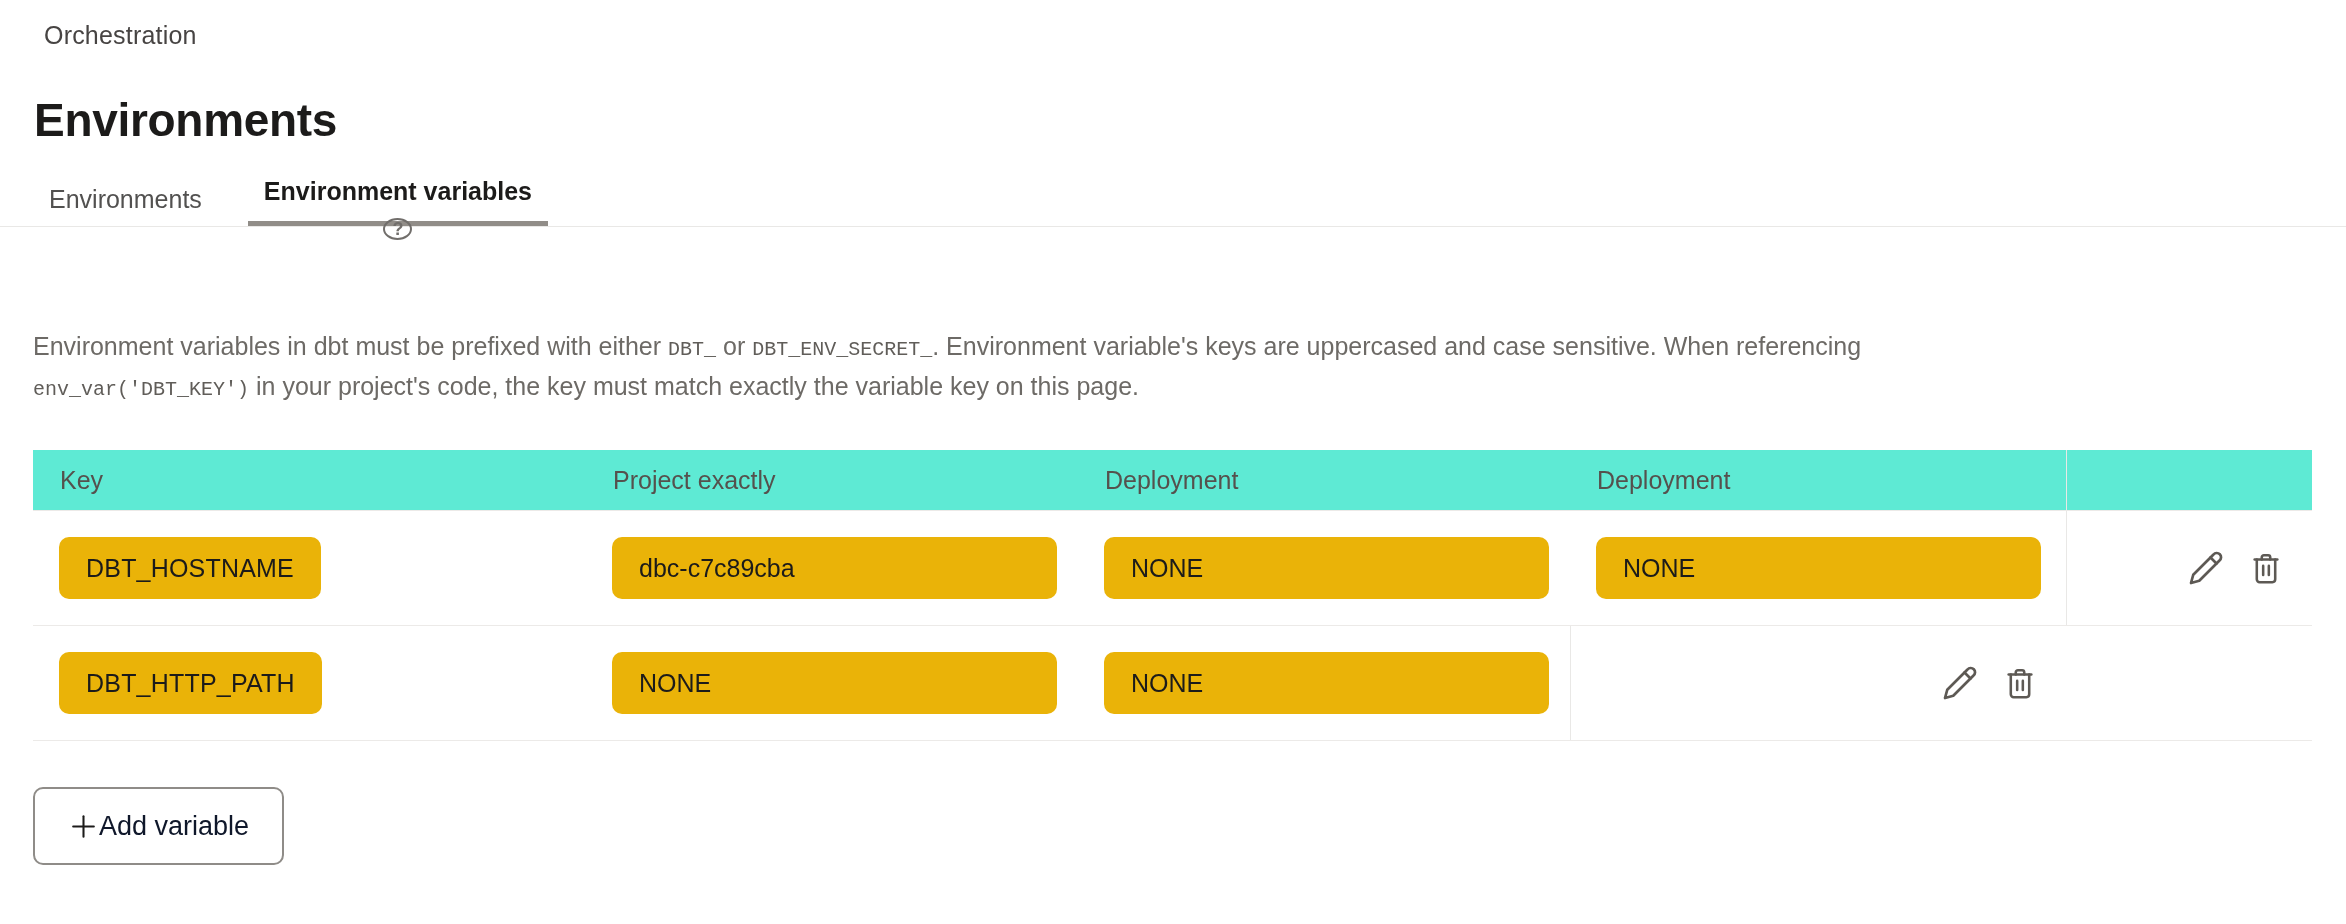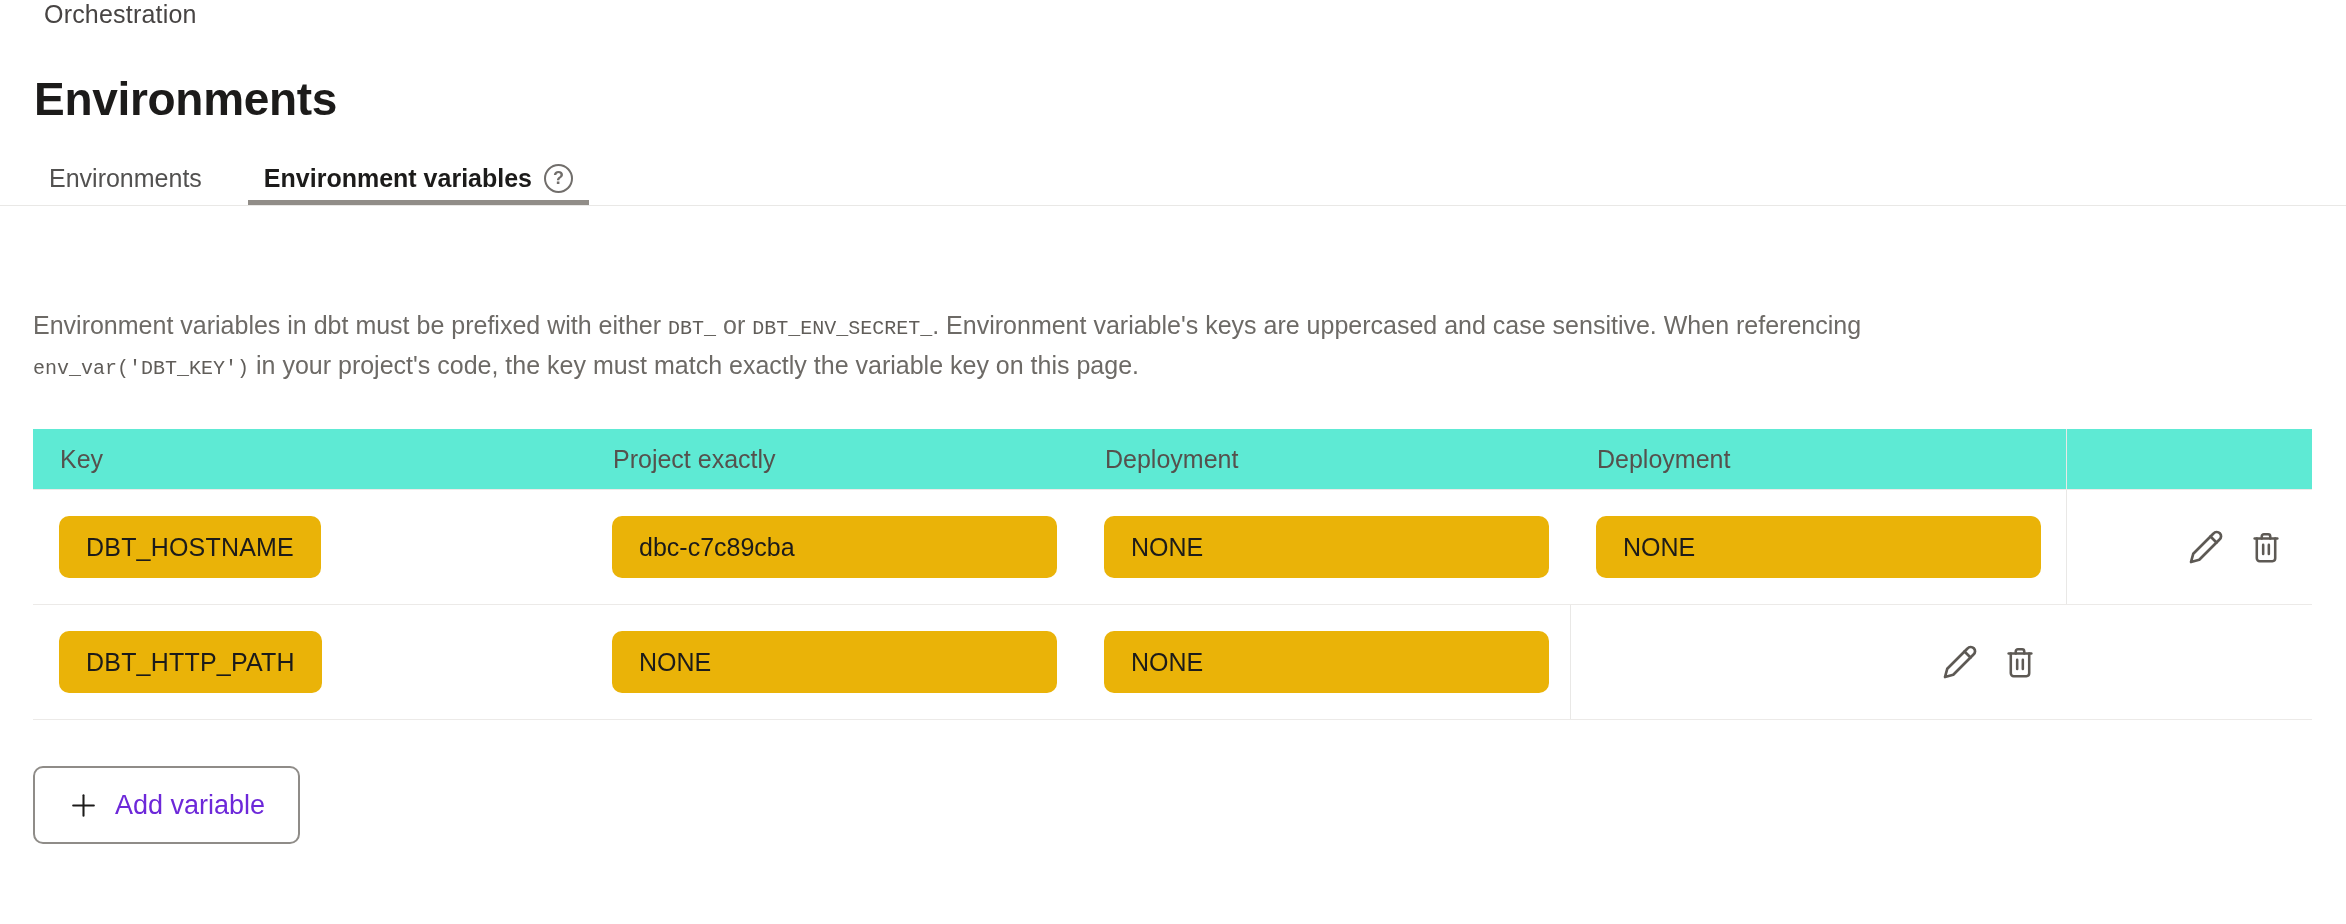--- a/index.html
+++ b/index.html
@@ -1,30 +1,30 @@
 <!DOCTYPE html>
 <html><head>
 <meta charset="utf-8">
 <style>
   * { margin:0; padding:0; box-sizing:border-box; }
   html,body { width:2346px; height:924px; background:#ffffff; overflow:hidden;
               font-family:"Liberation Sans","DejaVu Sans",sans-serif; color:#1a1a1a; }
 
-  .breadcrumb { margin-left:44px; font-size:25px; font-weight:500;
+  .breadcrumb { padding-top:21px; margin-left:44px; font-size:25px; font-weight:500;
                 color:#474443; letter-spacing:0.2px; }
 
   .page-title { margin:46px 0 0 34px; font-size:46px; line-height:48px; font-weight:700;
                 color:#1c1b1a; letter-spacing:-0.3px; }
 
   .tabs-bar { margin-top:33px; height:50px; display:flex; align-items:stretch;
               padding-left:33px; border-bottom:1px solid #e9e8e6; }
   .tab { display:flex; align-items:center; gap:12px; padding:0 16px; font-size:25px;
          color:#525150; cursor:pointer; border-bottom:5px solid transparent; white-space:nowrap; }
   .tab + .tab { margin-left:30px; }
-  .tab.active { color:#1c1b1a; font-weight:600; border-bottom-color:#918d88; }
+  .tab.active { color:#1c1b1a; font-weight:600; border-bottom-color:#918d88;flex-direction:column; }
   .help-badge { width:29px; height:29px; border:2px solid #716e6b; border-radius:50%;
                 display:inline-flex; align-items:center; justify-content:center;
                 font-size:18px; font-weight:600; color:#716e6b; line-height:1; }
 
   .desc { margin:101px 34px 0 33px; max-width:2085px; font-size:25px; line-height:36px;
           color:#6d6a66; }
   .desc .mono { font-family:"Liberation Mono","DejaVu Sans Mono",monospace;
                 font-size:20px; color:#605d59; }
 
   .env-table { margin:42px 0 0 33px; width:2279px; }
@@ -37,24 +37,24 @@
           border-radius:10px; padding:0 27px; font-size:25px; color:#1c1b1a; white-space:nowrap; }
   .chip.key { font-weight:500; letter-spacing:0.2px; }
   .chip.val { width:445px; font-weight:400; }
   .cell-actions { height:100%; border-left:1px solid #e9e8e6; display:flex;
                   align-items:center; justify-content:flex-end; gap:22px; padding-right:27px; }
   .t-head .cell-actions { border-left:1px solid #e9e8e6; }
   .icon-btn { width:38px; height:38px; background:none; border:none; padding:0;
               display:flex; align-items:center; justify-content:center; cursor:pointer; }
   .icon-btn svg { stroke:#5d5954; }
 
-  .add-btn { margin:46px 0 0 33px; display:inline-flex; align-items:center; gap:16px;
+  .add-btn { margin:46px 0 0 33px; display:inline-flex; align-items:center; 
              height:78px; padding:0 33px; background:#ffffff; border:2px solid #8f8c88;
              border-radius:10px; font-family:inherit; font-size:27px; font-weight:500;
-             color:#6d28d9; cursor:pointer; }
+             color:#0f172a; cursor:pointer; }
   .add-btn svg { stroke:#1c1b1a; }
 </style>
 </head>
 <body>
 
 
 
 <div class="breadcrumb">Orchestration</div>
 
 <h1 class="page-title">Environments</h1>

